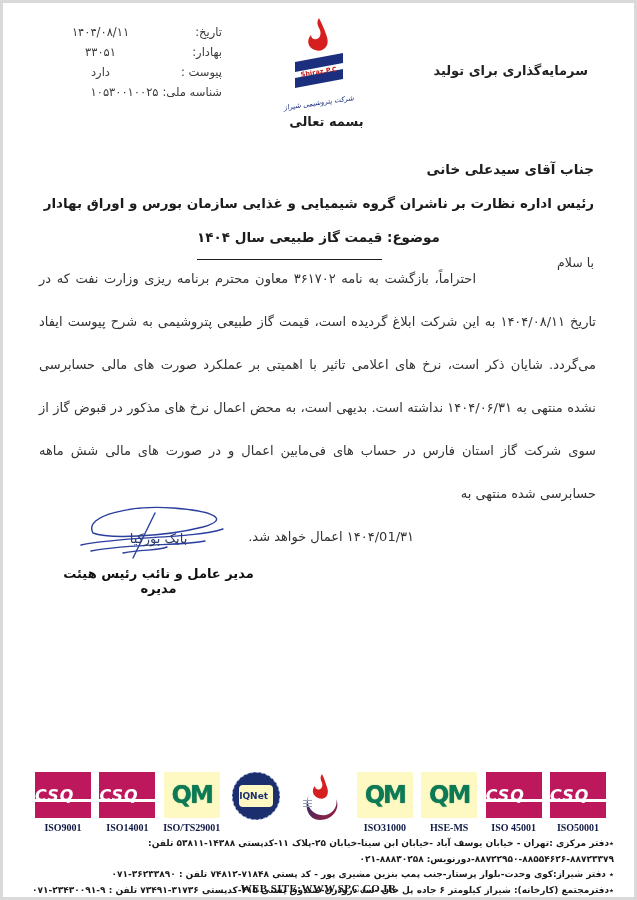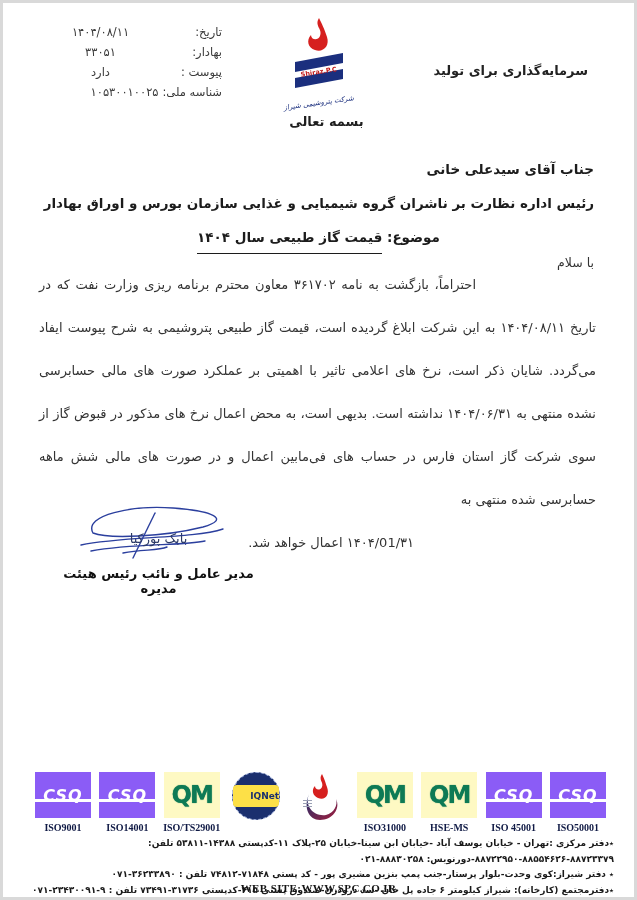--- a/index.html
+++ b/index.html
@@ -22,48 +22,48 @@
   .logo { position:absolute; top:12px; left:50%; margin-left:-38px; width:76px; height:108px; }
 
   
   .slogan { position:absolute; top:60px; right:46px; direction:rtl; font-weight:bold; font-size:13px; color:#222; }
   .bismillah { position:absolute; top:111px; left:0; right:0; text-align:center; font-weight:bold; font-size:13px; color:#1f1f1f;padding-left:16px; }
 
   
   .recipient-name  { position:absolute; top:158px; right:40px; direction:rtl; font-weight:bold; font-size:13.5px; color:#1c1c1c; }
   .recipient-title { position:absolute; top:192px; right:40px; direction:rtl; font-weight:bold; font-size:13.5px; color:#1c1c1c; }
   .subject { position:absolute; top:226px; left:0; right:0; text-align:center; direction:rtl; font-weight:bold; font-size:13.5px; color:#1c1c1c; }
-  .subject .subject-value { border-bottom:1.5px solid #1c1c1c; padding-bottom:8px; }
+  .subject .subject-value { border-bottom:1.5px solid #1c1c1c; padding-bottom:14px; }
   .salutation { position:absolute; top:252px; right:40px; direction:rtl; font-size:12.5px; color:#333; }
 
   
-  .body-wrap { position:absolute; top:260px; right:38px; left:36px; direction:rtl; font-size:13px; color:#333; line-height:43px; }
+  .body-wrap { position:absolute; top:254px; right:38px; left:36px; direction:rtl; font-size:13px; color:#333; line-height:43px; }
   .body-main { text-align:justify; text-indent:120px; }
   .body-last { text-align:right; padding-right:182px; }
 
   
   .sig-block { position:absolute; top:500px; left:48px; width:215px; text-align:center; }
   .sig-svg { position:absolute; top:0; left:12px; }
   .sig-name { position:relative; top:28px; font-size:13px; color:#2c3a66; direction:rtl; }
   .sig-title { position:relative; top:48px; font-weight:bold; font-size:13px; color:#111; direction:rtl; }
 
   
   .certs { position:absolute; top:769px; left:30px; right:26px; display:flex; justify-content:space-between; align-items:flex-start; }
   .cert { width:60px; display:flex; flex-direction:column; align-items:center; }
   .cert-label { margin-top:4px; font-family:"Liberation Serif", serif; font-weight:bold; font-size:10px; color:#101a45; white-space:nowrap; }
 
-  .csq { width:56px; height:46px; background:#8b5cf6; position:relative; display:flex; align-items:center; justify-content:center; }
+  .csq { width:56px; height:46px; background:#be185d; position:relative; display:flex; align-items:center; justify-content:flex-start; }
   .csq::after { content:""; position:absolute; left:0; right:0; top:27px; height:3px; background:#fff; }
   .csq .logo-text { position:relative; z-index:1; color:#fff; font-weight:bold; font-style:italic; font-size:16px; letter-spacing:1px; }
 
   .qm { width:56px; height:46px; background:#fef9c3; display:flex; align-items:center; justify-content:center; }
   .qm .logo-text { color:#0e7a55; font-weight:bold; font-size:24px; letter-spacing:-2px; text-shadow:0 0 1px #0e7a55; }
 
   .iqnet { width:48px; height:48px; border-radius:50%; background:#1b2f6e; display:flex; align-items:center; justify-content:center; border:1px dashed #8fa0d0; }
-  .iqnet .inner { width:46px; height:22px; background:#fde047; border-radius:4px; display:flex; align-items:center; justify-content:flex-end; }
+  .iqnet .inner { width:34px; height:22px; background:#fef9c3; border-radius:4px; display:flex; align-items:center; justify-content:flex-start; }
   .iqnet .logo-text { color:#1b2f6e; font-weight:bold; font-size:9px; }
 
   .npc { width:40px; height:48px; }
 
   
   .footer { position:absolute; top:833px; right:20px; left:16px; direction:rtl; text-align:right; font-size:9px; font-weight:bold; color:#1a1a1a; line-height:15.5px; }
   .website { position:absolute; top:879px; left:0; right:0; text-align:center; font-family:"Liberation Serif", serif; font-weight:bold; font-size:11px; letter-spacing:0.4px; color:#141414; }
 </style>
 </head>
 <body>

